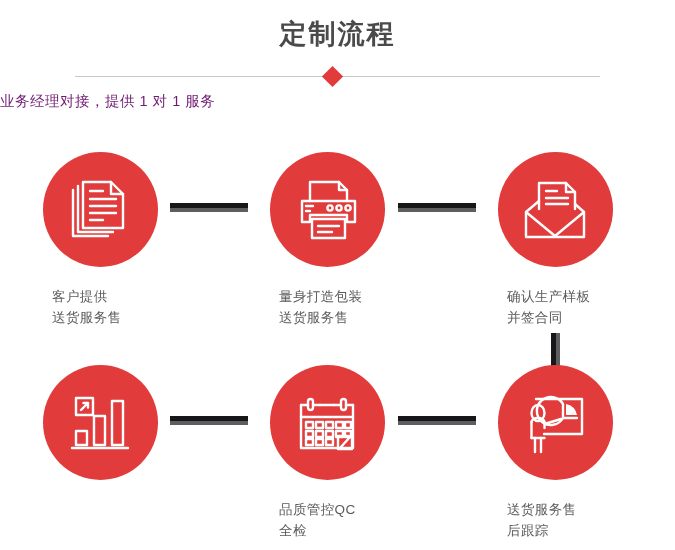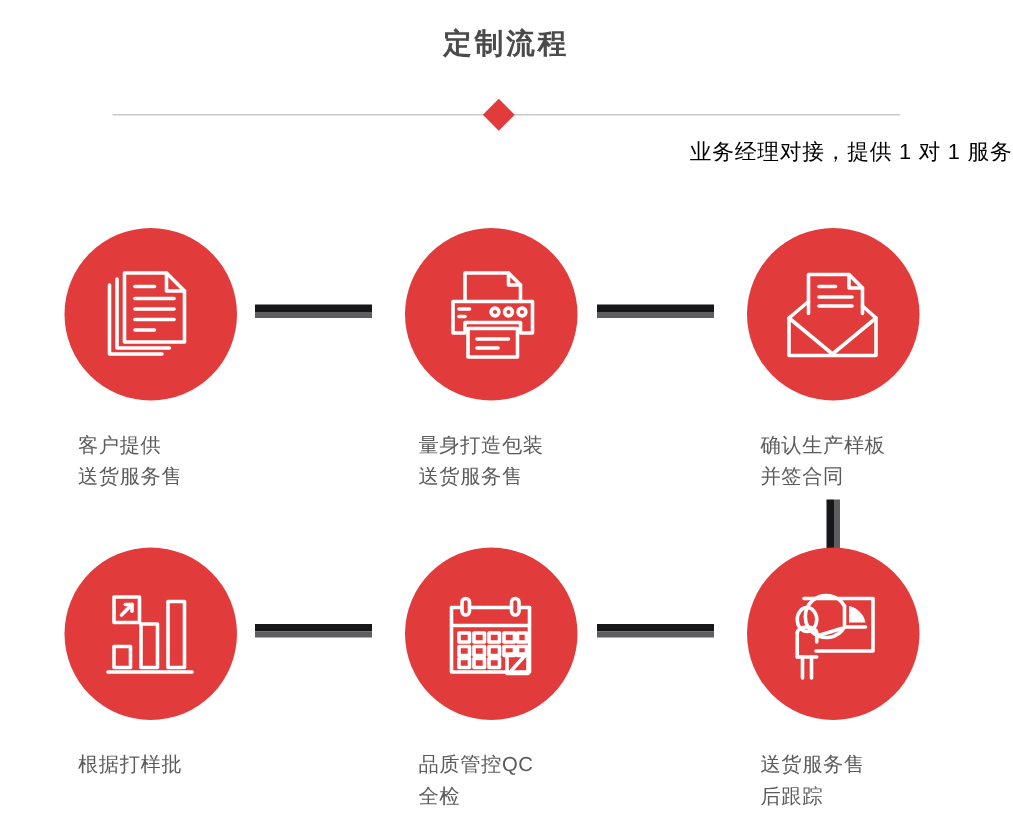--- a/index.html
+++ b/index.html
@@ -23,21 +23,21 @@
     top: 0;
     width: 675px;
     height: 130px;
   }
   #page-title {
     position: absolute;
     left: 0;
     top: 16px;
     width: 675px;
     text-align: center;
-    font-size: 19px;
+    font-size: 27px;
     font-weight: bold;
     color: #4a4a4a;
     letter-spacing: 2px;
   }
   #divider-wrap {
     position: absolute;
     left: 75px;
     top: 66px;
     width: 525px;
     height: 22px;
@@ -57,23 +57,23 @@
     width: 15px;
     height: 15px;
     background: #e23b3b;
     transform: rotate(45deg);
   }
   #subtitle {
     position: absolute;
     left: 0;
     top: 92px;
     width: 675px;
-    text-align: right;
+    text-align: left;
     font-size: 14.5px;
-    color: #000000;
+    color: #701a75;
     letter-spacing: 0.5px;
   }
 
   
   #flow {
     position: absolute;
     left: 0;
     top: 130px;
     width: 675px;
     height: 420px;
@@ -262,21 +262,20 @@
           <path d="M12 18 L19 11"></path>
           <path d="M14.5 11 L19 11 L19 15.5"></path>
           <rect x="7" y="39" width="11" height="14"></rect>
           <rect x="25" y="24" width="11" height="29"></rect>
           <rect x="43" y="9" width="11" height="44"></rect>
           <line x1="3" y1="56" x2="59" y2="56"></line>
         </svg>
       </span>
     </div>
     <div class="step-label">
-      <span>根据打样批</span>
     </div>
   </div>
 
   <div class="conn-h conn-h-r1c0">
     <div class="bar-dark"></div>
     <div class="bar-light"></div>
   </div>
 
   <div class="step step-col-1 step-row-1">
     <div class="circle">

